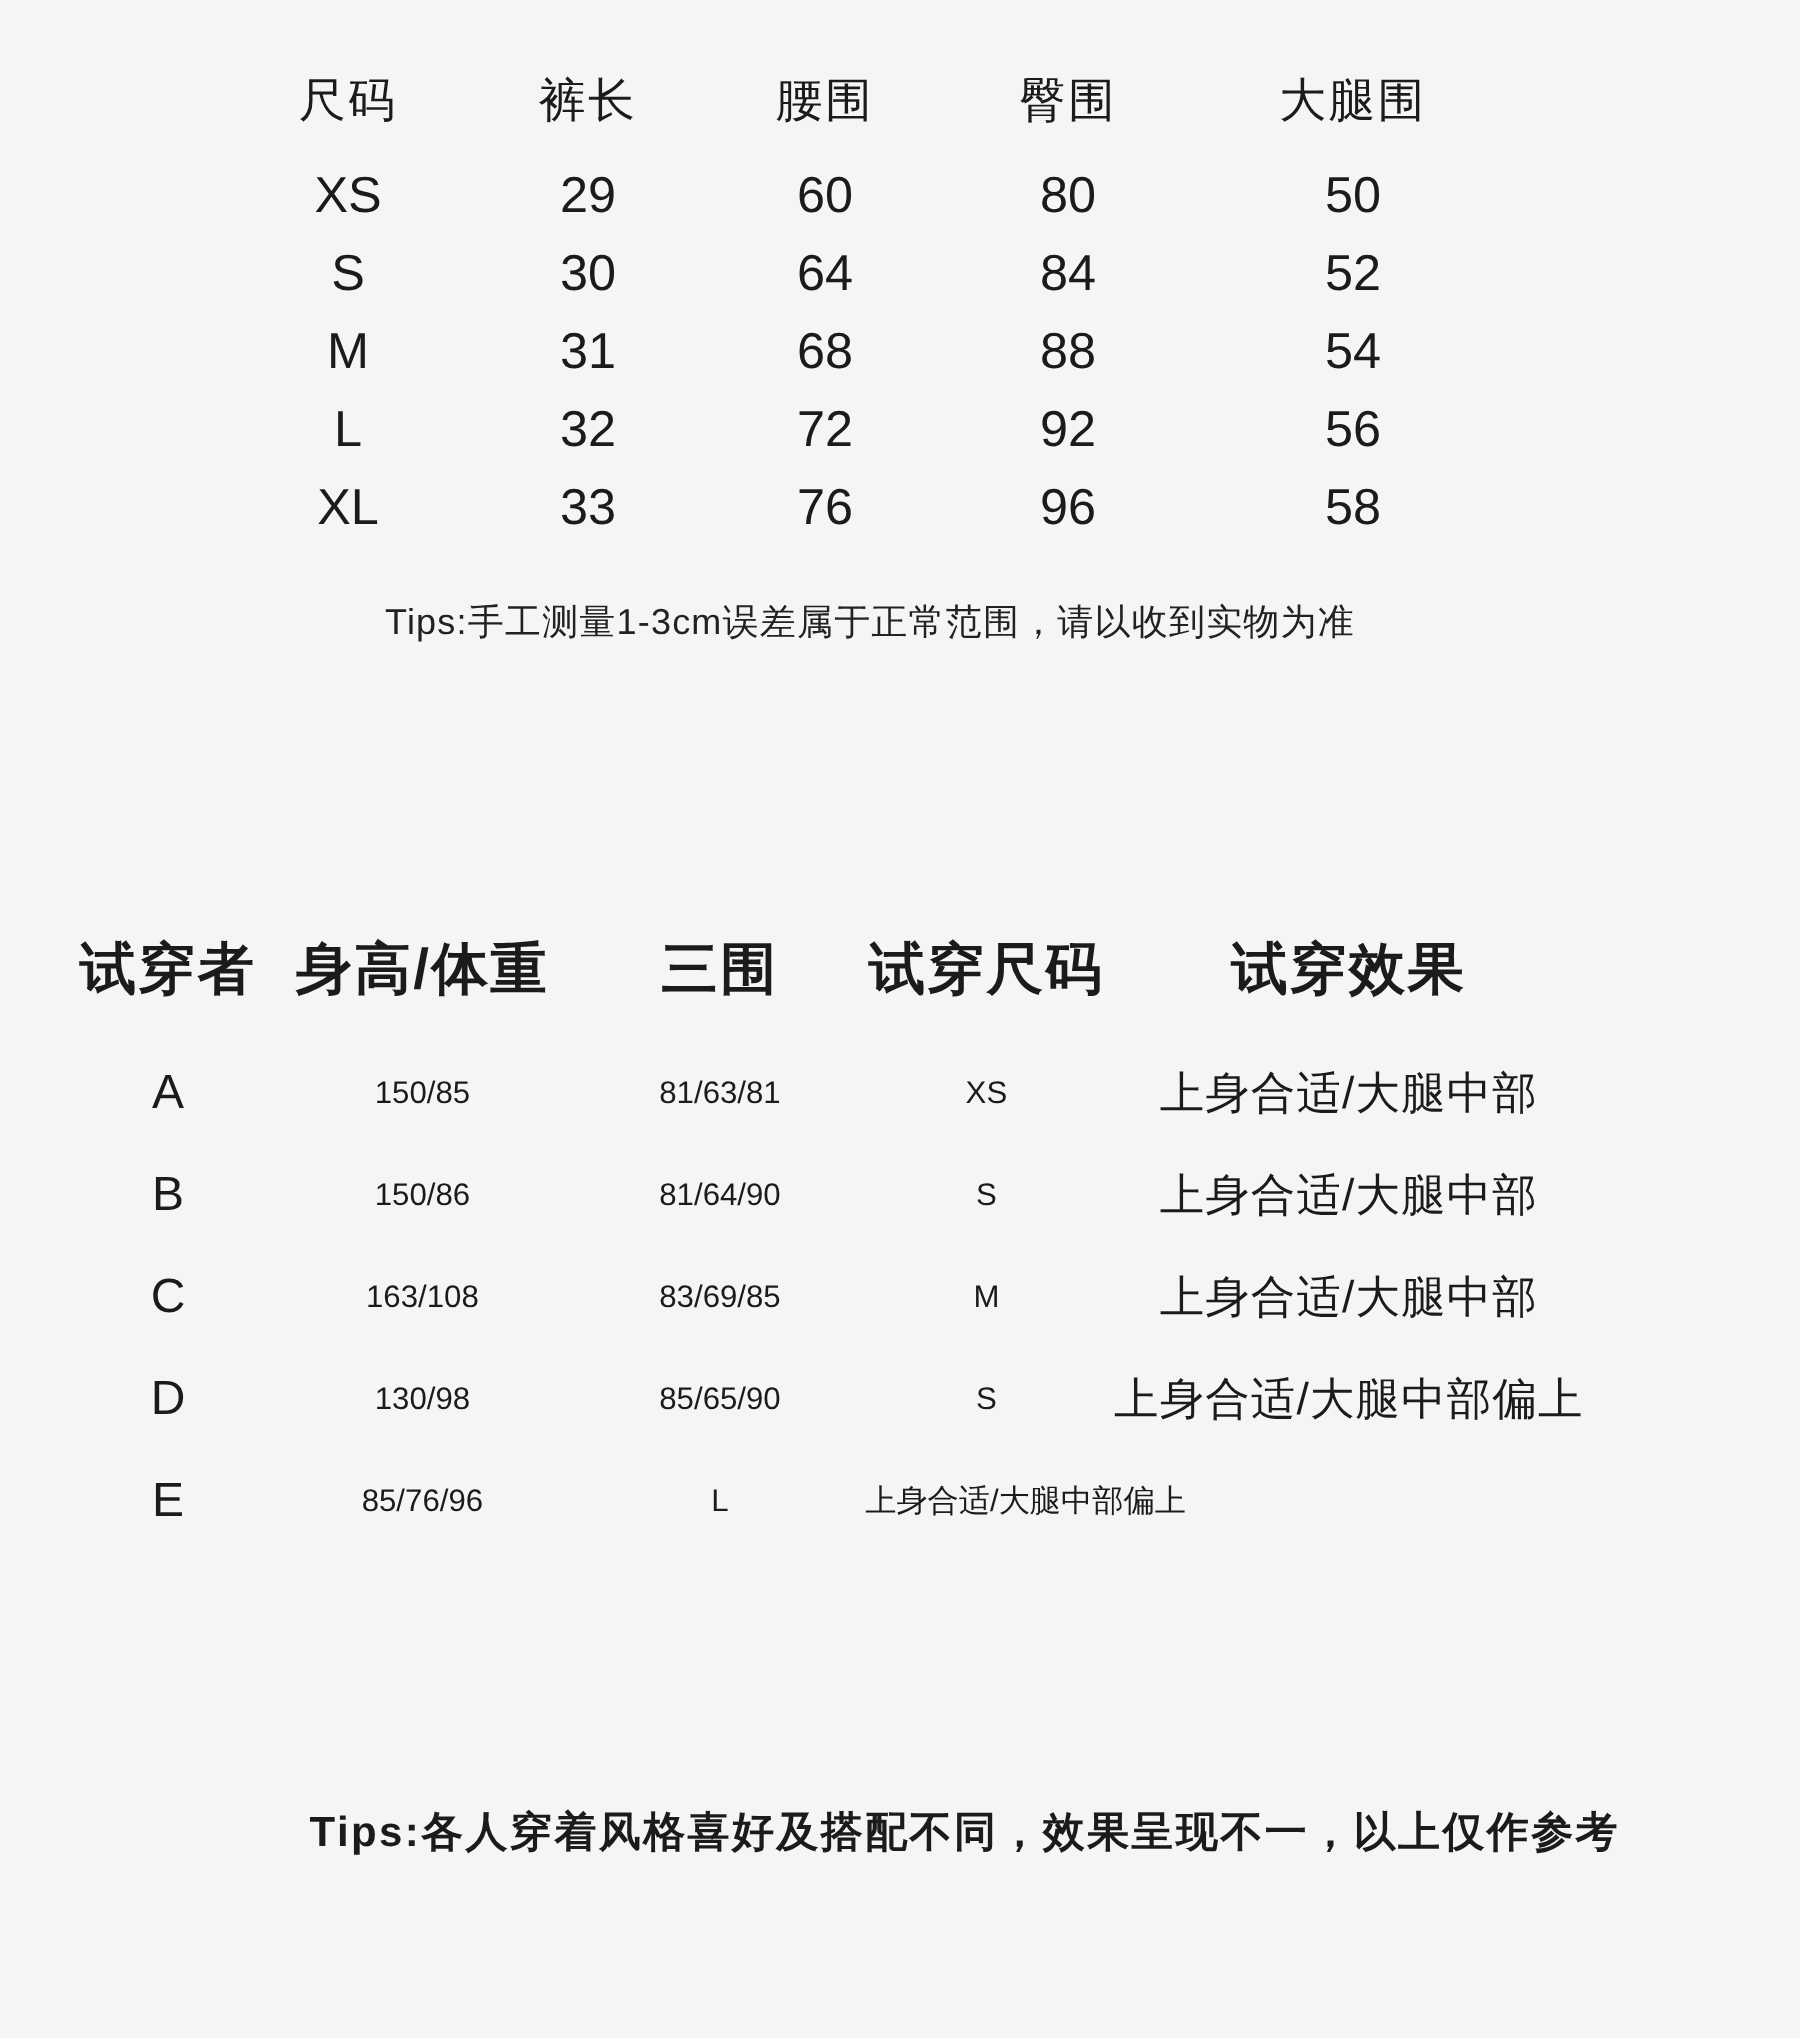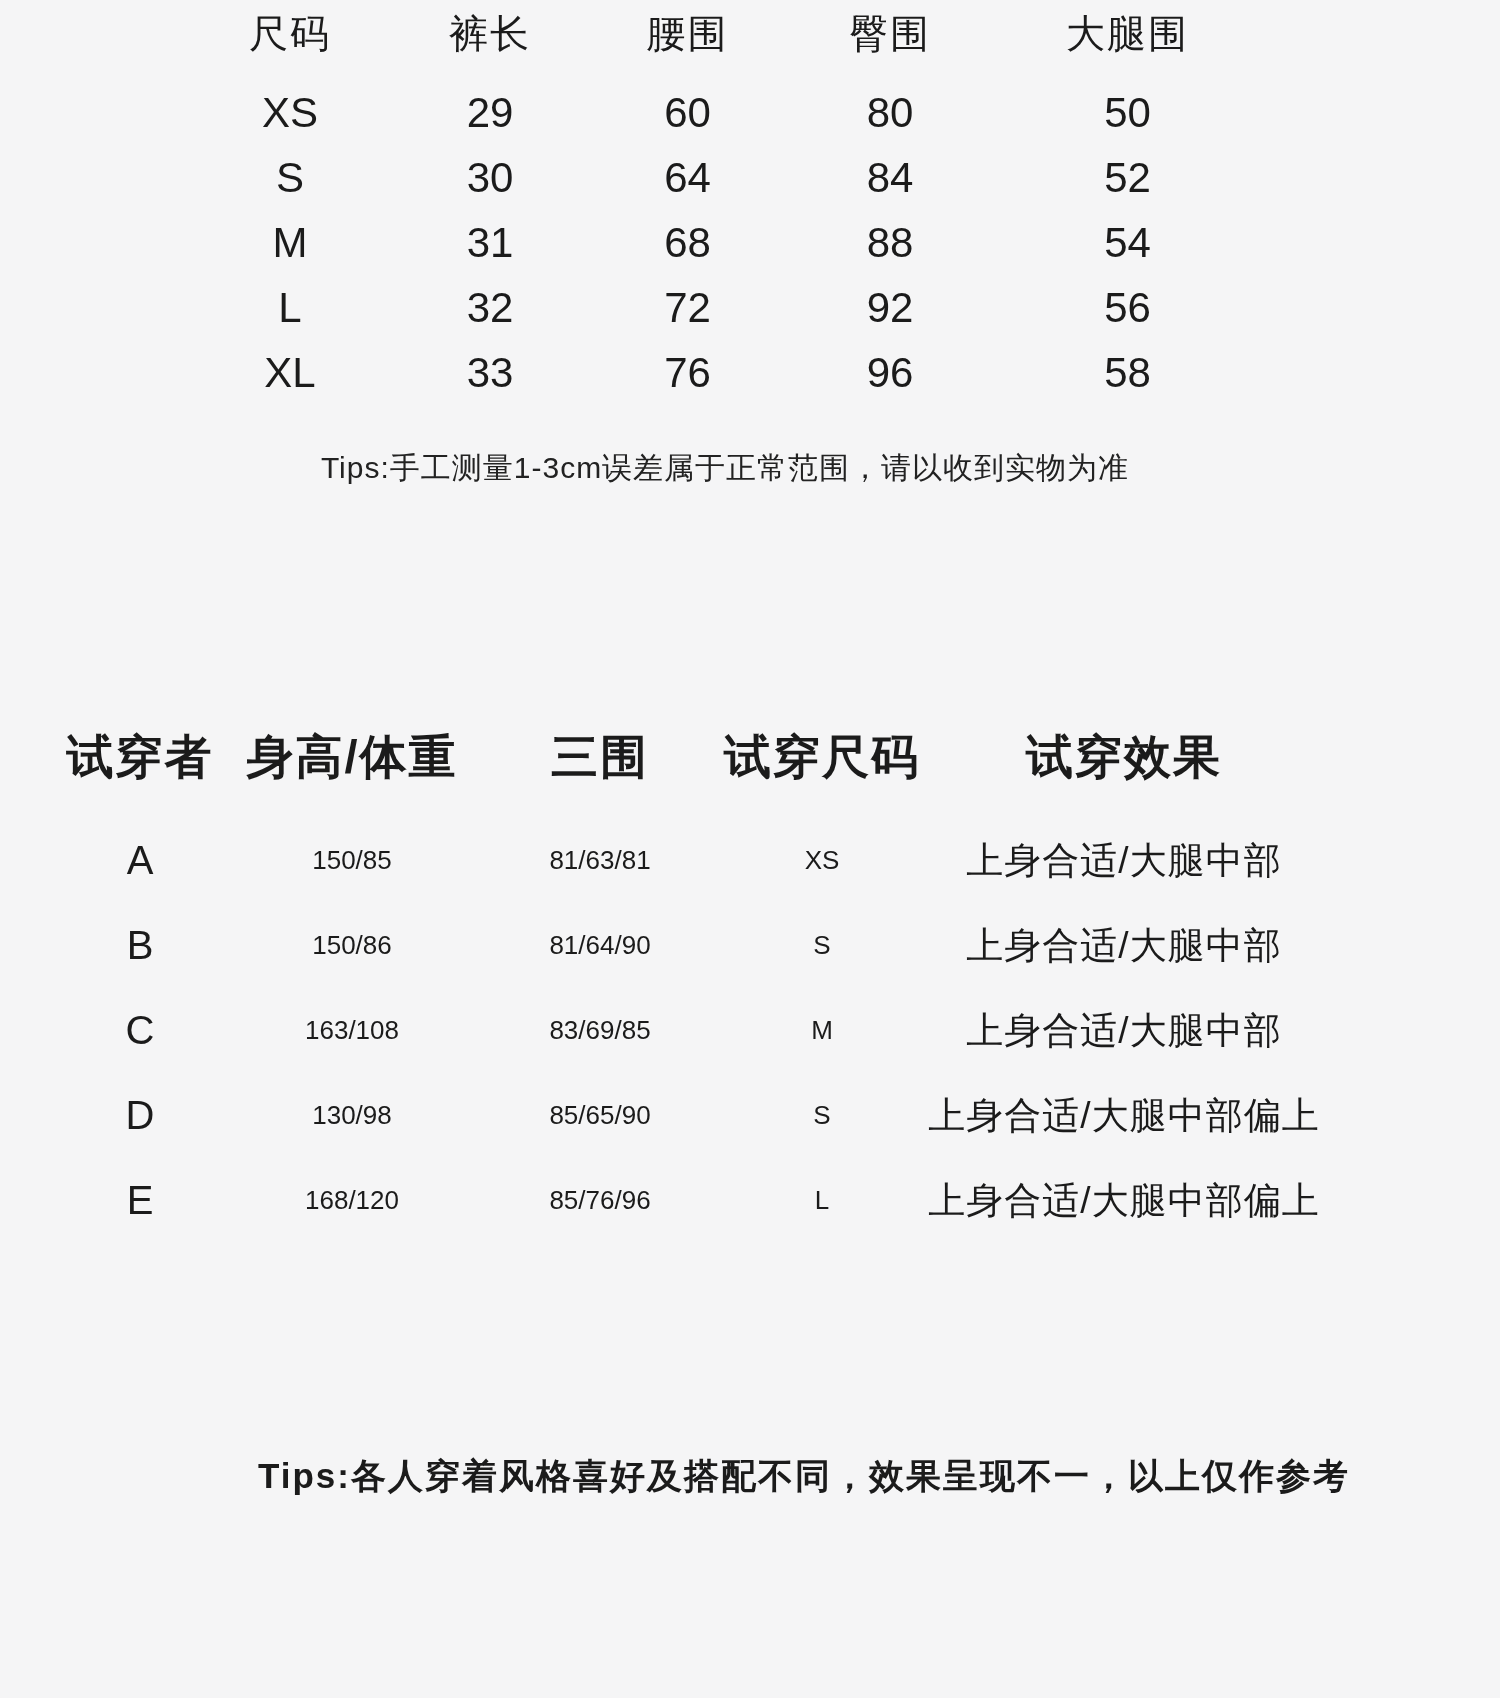--- a/index.html
+++ b/index.html
@@ -15,20 +15,21 @@
     overflow: hidden;
   }
   .page {
     width: 1500px;
     height: 1698px;
     position: relative;
   }
 
   
   .size-table {
+    padding-top: 50px;
     margin-left: 190px;
     width: 1070px;
   }
   .size-table .grid-row {
     display: grid;
     grid-template-columns: 200px 200px 195px 210px 265px;
     align-items: center;
   }
   .grid-row .cell {
     text-align: center;
@@ -202,21 +203,20 @@
     <div class="grid-row data-row">
       <span class="cell">D</span>
       <span class="cell">130/98</span>
       <span class="cell">85/65/90</span>
       <span class="cell">S</span>
       <span class="cell">上身合适/大腿中部偏上</span>
     </div>
 
     <div class="grid-row data-row">
       <span class="cell">E</span>
-      <span class="cell">168/120</span>
       <span class="cell">85/76/96</span>
       <span class="cell">L</span>
       <span class="cell">上身合适/大腿中部偏上</span>
     </div>
   </section>
 
   <p class="tips2">Tips:各人穿着风格喜好及搭配不同，效果呈现不一，以上仅作参考</p>
 
 </main>
 

